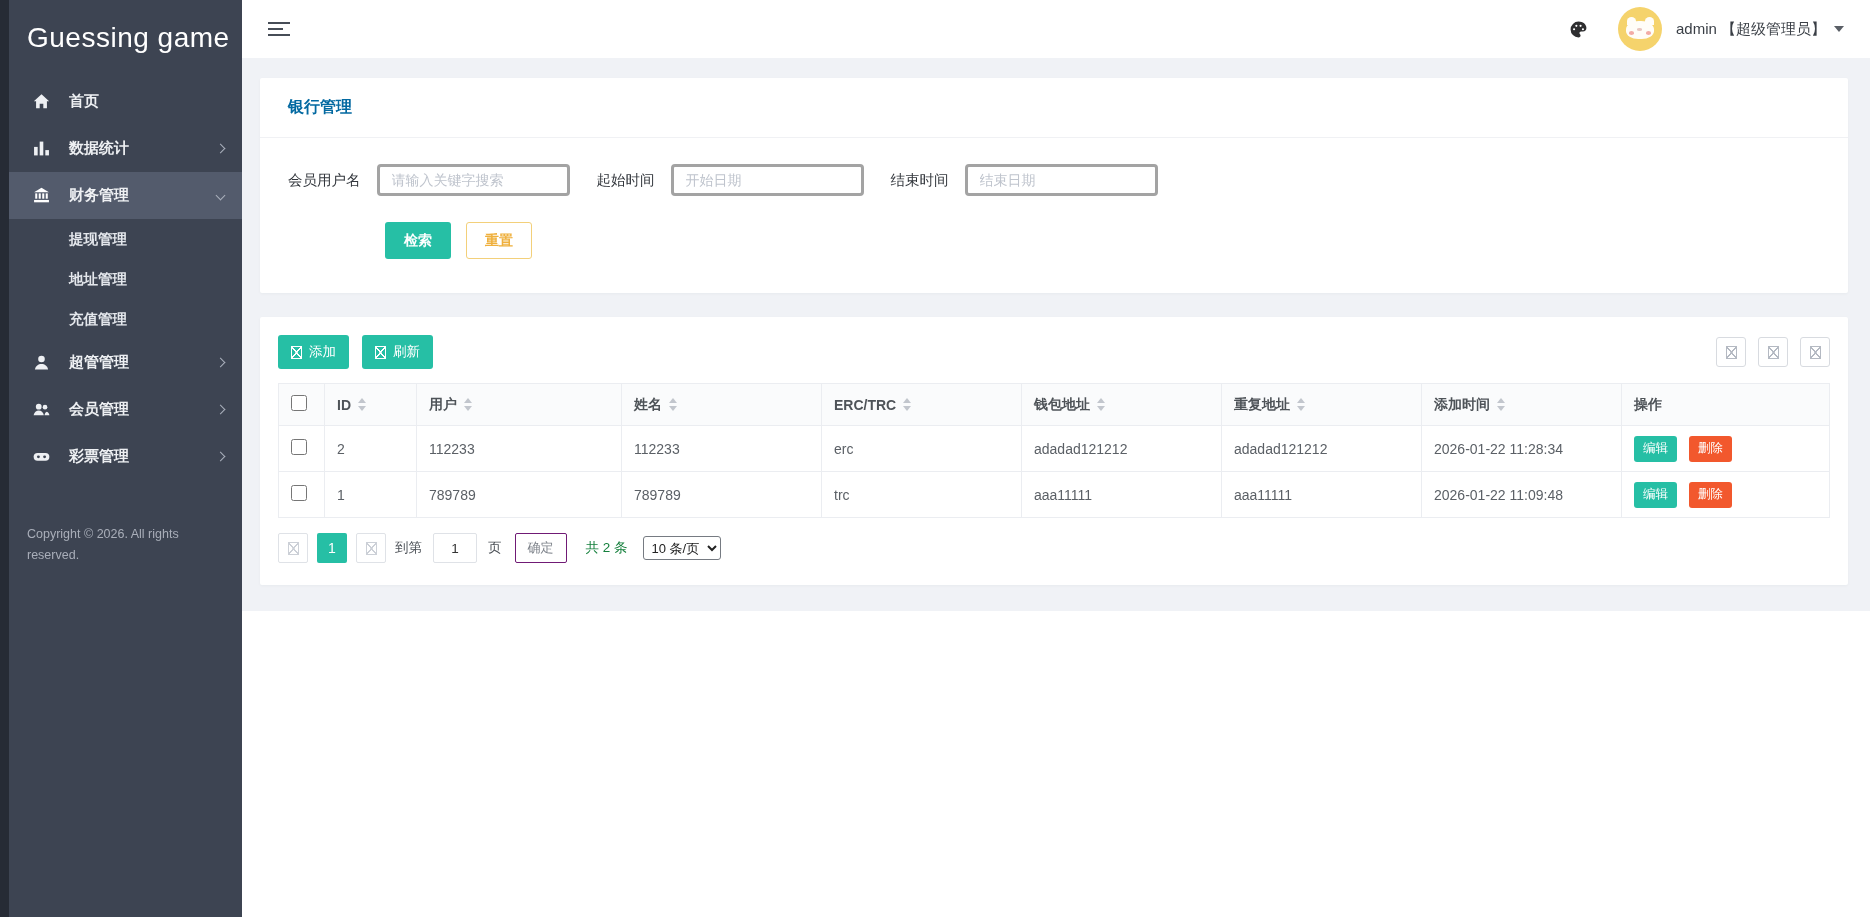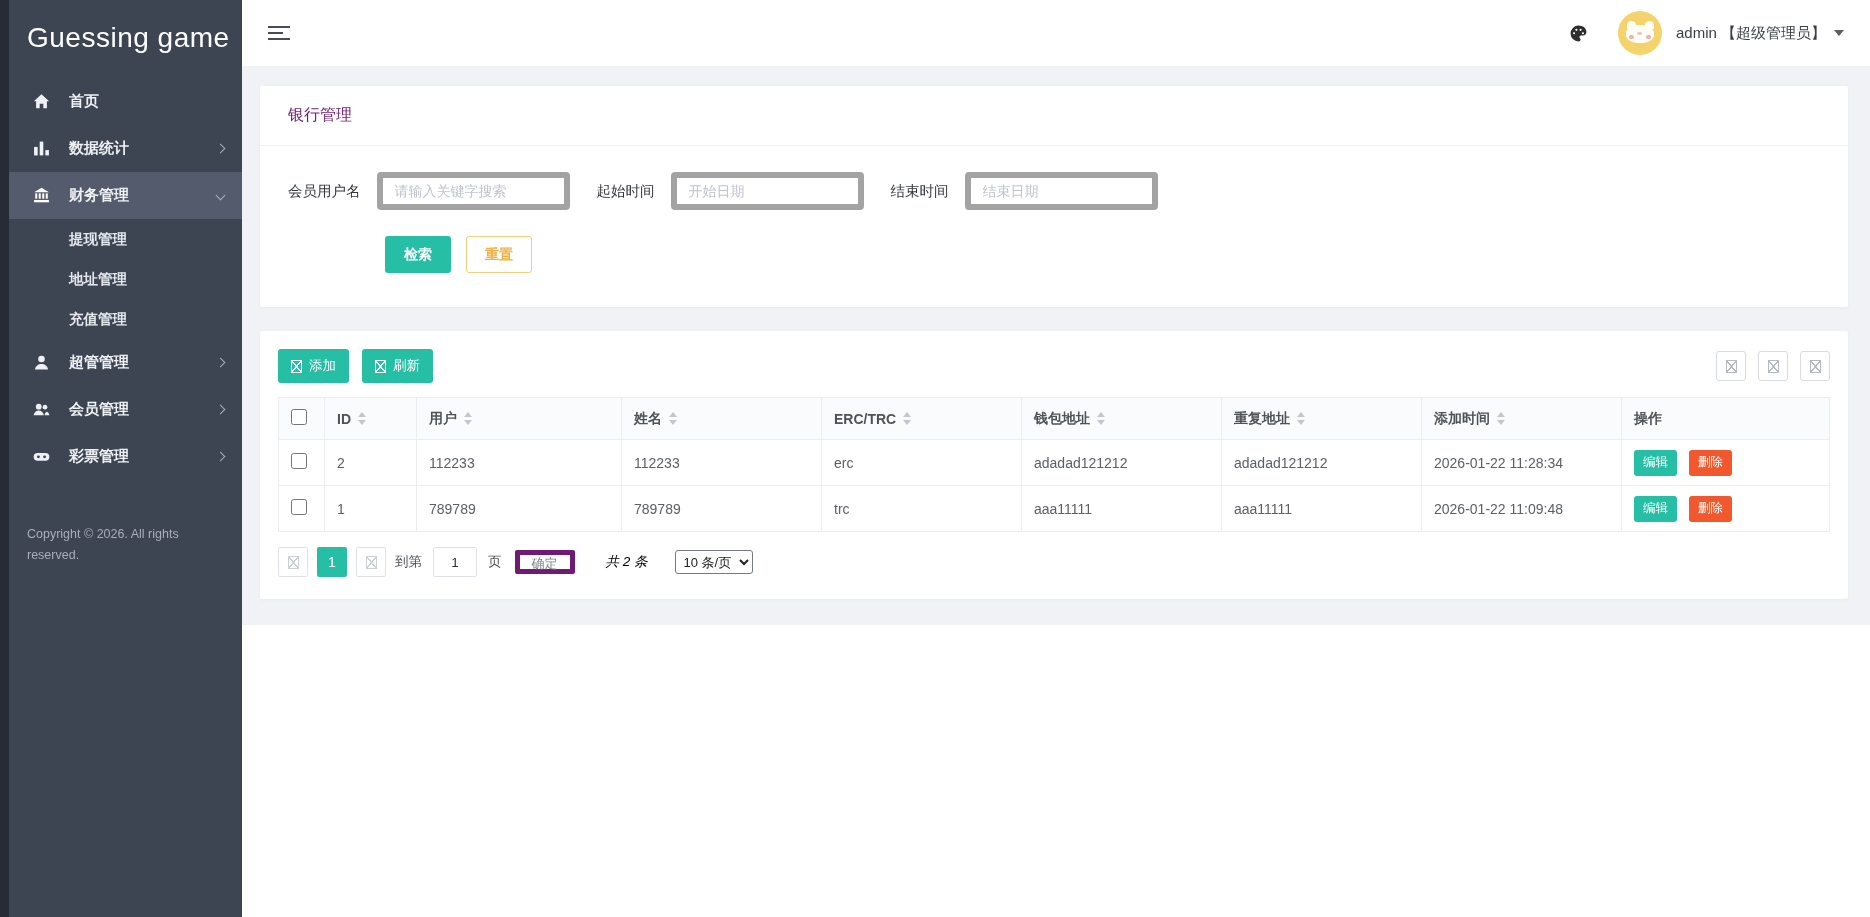--- a/index.html
+++ b/index.html
@@ -18,46 +18,46 @@
   .menu-item .micon { width: 17px; height: 17px; margin-right: 19px; display: inline-flex; }
   .menu-item .mlabel { font-size: 15px; font-weight: 700; color: #eef0f3; flex: 1; }
   .arrow { width: 7px; height: 7px; border-right: 1.6px solid #aab0bc; border-bottom: 1.6px solid #aab0bc; flex: 0 0 auto; }
   .arrow.right { transform: rotate(-45deg); }
   .arrow.down { transform: rotate(45deg); }
   .submenu .sub-item { display: flex; align-items: center; height: 40px; padding-left: 60px; font-size: 14.5px; font-weight: 600; color: #e4e7ec; cursor: pointer; }
   .copyright { margin-top: 44px; padding: 0 14px 0 18px; font-size: 12.5px; color: #a9aeb9; line-height: 1.65; max-width: 190px; }
 
   
   .main { flex: 1; display: flex; flex-direction: column; background: #fff; min-width: 0; }
-  .topbar { height: 66px; background: #fff; display: flex; align-items: center; padding: 0 26px; flex: 0 0 auto; gap: 20px; }
+  .topbar { height: 58px; background: #fff; display: flex; align-items: center; padding: 0 26px; flex: 0 0 auto; gap: 20px; }
   .hamburger { width: 22px; cursor: pointer; }
   .hamburger i { display: block; height: 2.6px; background: #474d57; margin: 3.6px 0; }
   .hamburger i:nth-child(2) { width: 15px; }
   .topbar-right { margin-left: auto; display: flex; align-items: center; gap: 14px; }
   .palette-btn { cursor: pointer; display: inline-flex; margin-right: 16px; }
   .avatar { width: 44px; height: 44px; border-radius: 50%; background: #f5d36c; position: relative; cursor: pointer; flex: 0 0 auto; }
   .avatar .face { position: absolute; left: 8px; top: 14px; width: 28px; height: 18px; background: #fffdf8; border-radius: 46% 46% 44% 44%; }
   .avatar .ear { position: absolute; top: 10px; width: 9px; height: 8px; background: #fffdf8; border-radius: 50% 50% 0 0; }
   .avatar .ear.l { left: 9px; } .avatar .ear.r { left: 27px; }
   .avatar .cheek { position: absolute; top: 24px; width: 5px; height: 3.5px; background: #f3aca6; border-radius: 50%; }
   .avatar .cheek.l { left: 11px; } .avatar .cheek.r { left: 28px; }
   .avatar .nose { position: absolute; top: 21px; width: 5px; height: 3px; background: #e8c8c2; border-radius: 45%; left: 19.5px; }
   .user-label { font-size: 15px; color: #3a3f46; cursor: pointer; display: flex; align-items: center; gap: 8px; }
   .caret-down { width: 0; height: 0; border-left: 5px solid transparent; border-right: 5px solid transparent; border-top: 6px solid #5a5f66; }
 
   
   .content { background: #f0f2f6; padding: 20px 22px 26px 18px; }
   .card { background: #fff; border-radius: 2px; box-shadow: 0 1px 3px rgba(30,40,60,.04); }
   .card-head { padding: 19px 28px; border-bottom: 1px solid #f0f1f4; }
-  .page-title { font-size: 16px; font-weight: normal; color: #701a75; }
+  .page-title { font-size: 16px; font-weight: bold; color: #0369a1; }
   .filter-body { padding: 26px 28px 34px; }
   .filter-row { display: flex; align-items: center; gap: 27px; }
   .fgroup { display: flex; align-items: center; gap: 16px; }
   .fgroup label { font-size: 14.5px; color: #33373d; white-space: nowrap; }
-  .fgroup input { width: 193px; height: 38px; border: 6px solid #a3a3a3; border-radius: 4px; padding: 0 12px; font-size: 14px; color: #333; outline: none; }
+  .fgroup input { width: 193px; height: 32px; border: 3px solid #a3a3a3; border-radius: 4px; padding: 0 12px; font-size: 14px; color: #333; outline: none; }
   .fgroup input::placeholder { color: #bfc4cd; }
   .btn-row { margin-top: 26px; padding-left: 97px; display: flex; gap: 15px; }
   .btn { display: inline-flex; align-items: center; justify-content: center; border: none; border-radius: 3px; cursor: pointer; font-size: 14px; font-weight: bold; }
   .btn-search { width: 66px; height: 37px; background: #26bfa5; color: #fff; }
   .btn-reset { width: 66px; height: 37px; background: #fff; color: #efb03d; border: 1px solid #f3d07a; }
 
   .gap { height: 24px; background: transparent; }
 
   
   .table-toolbar { display: flex; align-items: center; padding: 18px 18px 14px; }
@@ -77,22 +77,22 @@
   .sort .up { width: 0; height: 0; border-left: 4.5px solid transparent; border-right: 4.5px solid transparent; border-bottom: 5.5px solid #c2c6cd; }
   .sort .dn { width: 0; height: 0; border-left: 4.5px solid transparent; border-right: 4.5px solid transparent; border-top: 5.5px solid #c2c6cd; }
   .cb { width: 16px; height: 16px; accent-color: #26bfa5; cursor: pointer; }
   .btn-edit { height: 26px; padding: 0 9px; background: #26bfa5; color: #fff; border: none; border-radius: 3px; font-size: 12.5px; cursor: pointer; margin-right: 8px; }
   .btn-del { height: 26px; padding: 0 9px; background: #f2582d; color: #fff; border: none; border-radius: 3px; font-size: 12.5px; cursor: pointer; }
 
   .pagination { display: flex; align-items: center; gap: 9px; padding: 15px 18px 22px; font-size: 13.5px; color: #4d5258; }
   .pg-box { width: 30px; height: 30px; border: 1px solid #dfe2e7; border-radius: 2px; background: #fff; color: #ccd0d7; display: inline-flex; align-items: center; justify-content: center; cursor: pointer; }
   .pg-cur { width: 30px; height: 30px; border-radius: 2px; background: #26bfa5; color: #fff; display: inline-flex; align-items: center; justify-content: center; font-size: 14px; cursor: pointer; }
   .pg-input { width: 44px; height: 30px; border: 1px solid #dfe2e7; border-radius: 2px; text-align: center; font-size: 13.5px; color: #333; outline: none; margin: 0 2px; }
-  .pg-confirm { height: 24px; padding: 0 12px; background: #fff; border: 5px solid #701a75; border-radius: 2px; color: #7d828a; font-size: 13px; cursor: pointer; margin: 0 4px; }
-  .pg-total { margin: 0 18px; color: #000000; font-style: italic; }
+  .pg-confirm { height: 30px; padding: 0 12px; background: #fff; border: 1px solid #701a75; border-radius: 2px; color: #7d828a; font-size: 13px; cursor: pointer; margin: 0 4px; }
+  .pg-total { margin: 0 6px; color: #15803d; }
   .pg-size { height: 24px; border: 1px solid #767b82; border-radius: 3px; font-size: 13px; color: #222; padding: 0 4px; background: #fff; cursor: pointer; }
 </style>
 </head>
 <body>
 
 <div class="app">
   <div class="edge-strip"></div>
 
   <aside class="sidebar">
     <div class="side-title">Guessing game</div>

